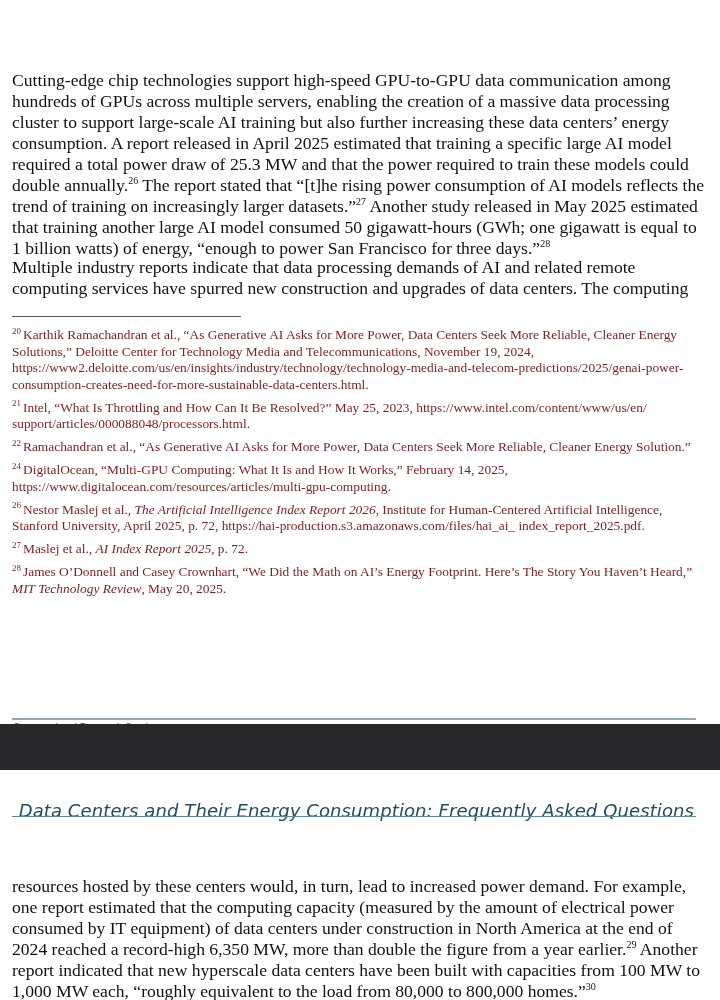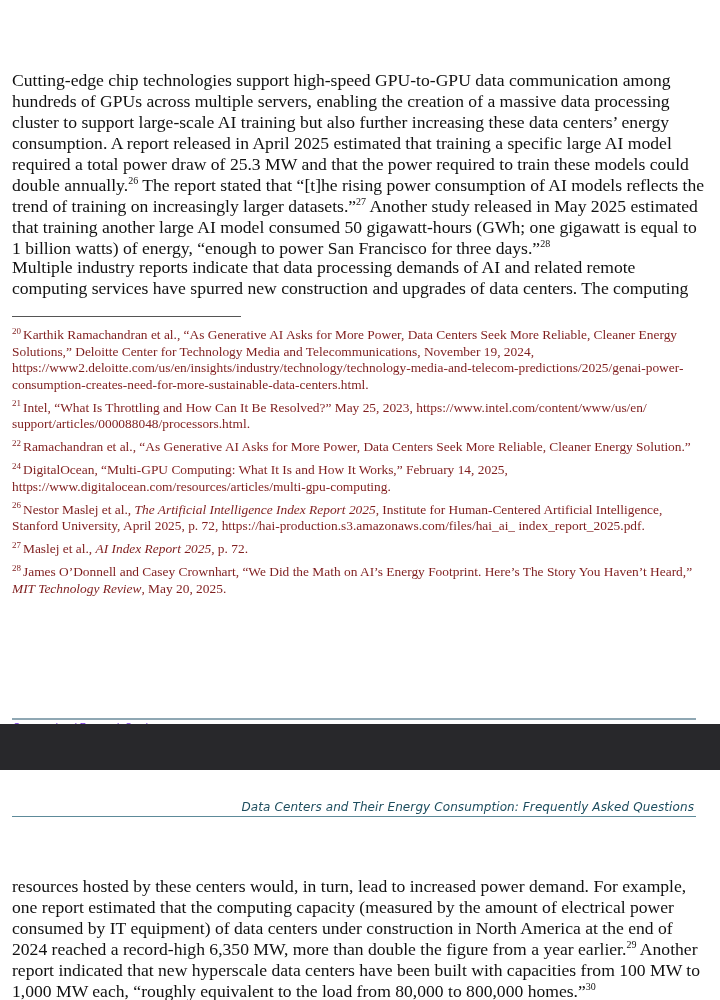--- a/index.html
+++ b/index.html
@@ -36,40 +36,40 @@
     position: absolute; top: 657px; left: 13px;
     font-family: "Liberation Sans", sans-serif; font-size: 10px; color: #6d28d9;
   }
   .footer-right {
     position: absolute; top: 657px; right: 26px;
     font-family: "Liberation Sans", sans-serif; font-size: 12.5px; color: #1d4d5e;
   }
 
   .header-title {
     position: absolute; top: 30px; right: 26px;
-    font-family: "DejaVu Sans", sans-serif; font-style: italic; font-size: 12px; color: #1d4d5e;
+    font-family: "DejaVu Sans", sans-serif; font-style: italic; font-size: 18px; color: #1d4d5e;
     letter-spacing: 0.1px;
   }
   .header-rule { position: absolute; top: 46px; left: 12px; width: 684px; height: 1px; background: #5d8a99; }
   #p3 { position: absolute; top: 106px; left: 0; width: 696px; }
 </style>
 </head>
 <body>
 
 <div class="page page-top">
   <p id="p1" class="body-text">Cutting-edge chip technologies support high-speed GPU-to-GPU data communication among hundreds of GPUs across multiple servers, enabling the creation of a massive data processing cluster to support large-scale AI training but also further increasing these data centers’ energy consumption. A report released in April 2025 estimated that training a specific large AI model required a total power draw of 25.3 MW and that the power required to train these models could double annually.<sup>26</sup> The report stated that “[t]he rising power consumption of AI models reflects the trend of training on increasingly larger datasets.”<sup>27</sup> Another study released in May 2025 estimated that training another large AI model consumed 50 gigawatt-hours (GWh; one gigawatt is equal to 1 billion watts) of energy, “enough to power San Francisco for three days.”<sup>28</sup></p>
   <p id="p2" class="body-text">Multiple industry reports indicate that data processing demands of AI and related remote computing services have spurred new construction and upgrades of data centers. The computing</p>
 
   <div class="fn-rule"></div>
   <div class="footnotes" id="footnotes">
       <p class="fn"><span class="num">20</span>Karthik Ramachandran et al., “As Generative AI Asks for More Power, Data Centers Seek More Reliable, Cleaner Energy Solutions,” Deloitte Center for Technology Media and Telecommunications, November 19, 2024, https://www2.deloitte.com/us/en/insights/industry/technology/technology-media-and-telecom-predictions/2025/genai-power-consumption-creates-need-for-more-sustainable-data-centers.html.</p>
       <p class="fn"><span class="num">21</span>Intel, “What Is Throttling and How Can It Be Resolved?” May 25, 2023, https://www.intel.com/content/www/us/en/ support/articles/000088048/processors.html.</p>
       <p class="fn"><span class="num">22</span>Ramachandran et al., “As Generative AI Asks for More Power, Data Centers Seek More Reliable, Cleaner Energy Solution.”</p>
       <p class="fn"><span class="num">24</span>DigitalOcean, “Multi-GPU Computing: What It Is and How It Works,” February 14, 2025, https://www.digitalocean.com/resources/articles/multi-gpu-computing.</p>
-      <p class="fn"><span class="num">26</span>Nestor Maslej et al., <i>The Artificial Intelligence Index Report 2025</i>, Institute for Human-Centered Artificial Intelligence, Stanford University, April 2025, p. 72, https://hai-production.s3.amazonaws.com/files/hai_ai_ index_report_2025.pdf.</p>
+      <p class="fn"><span class="num">26</span>Nestor Maslej et al., <i>The Artificial Intelligence Index Report 2026</i>, Institute for Human-Centered Artificial Intelligence, Stanford University, April 2025, p. 72, https://hai-production.s3.amazonaws.com/files/hai_ai_ index_report_2025.pdf.</p>
       <p class="fn"><span class="num">27</span>Maslej et al., <i>AI Index Report 2025</i>, p. 72.</p>
       <p class="fn"><span class="num">28</span>James O’Donnell and Casey Crownhart, “We Did the Math on AI’s Energy Footprint. Here’s The Story You Haven’t Heard,” <i>MIT Technology Review</i>, May 20, 2025.</p>
     </div>
 
   <div class="footer-rule"></div>
   <div class="footer-left">Congressional Research Service</div>
   <div class="footer-right">4</div>
 </div>
 
 <div class="gap"></div>

